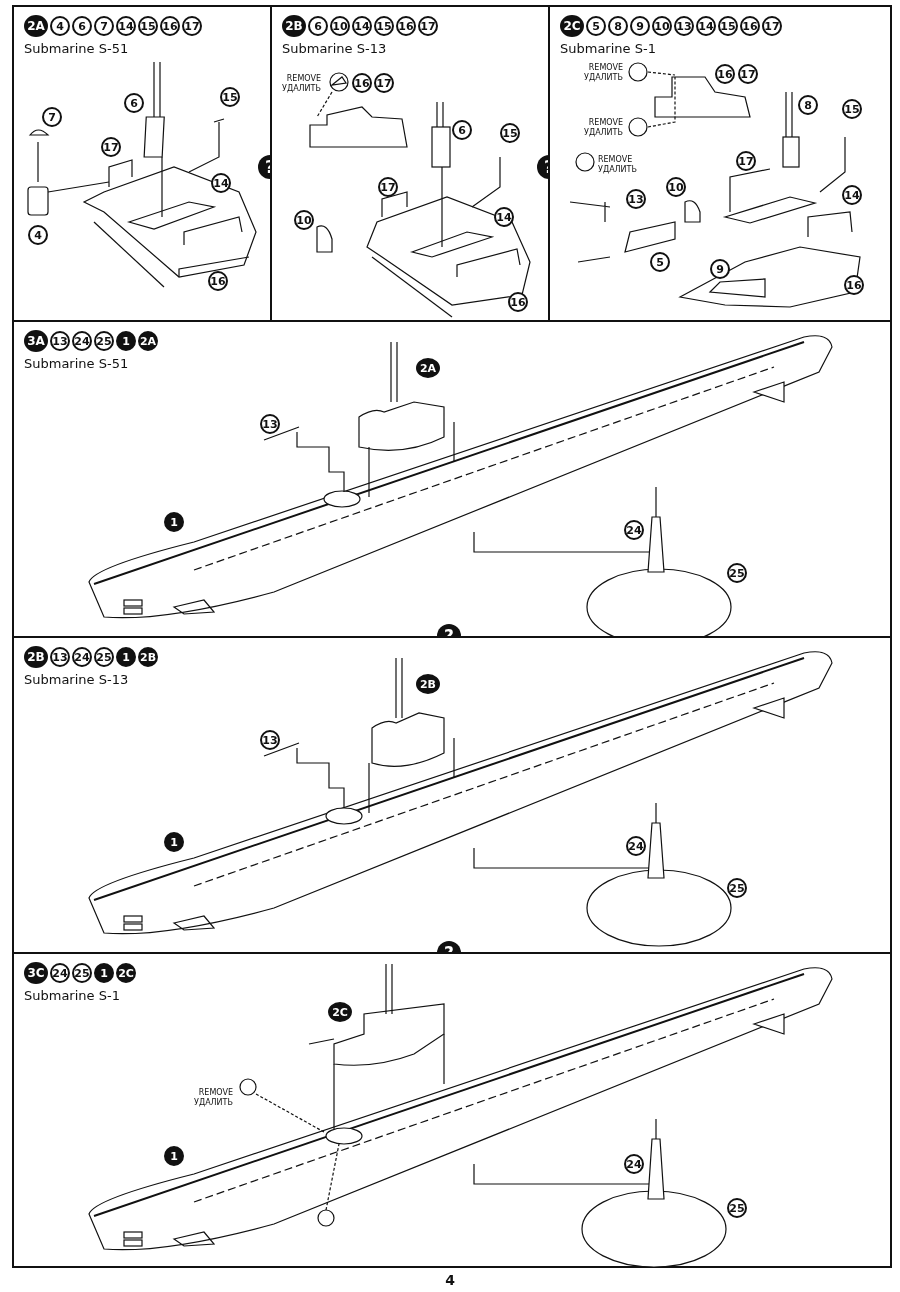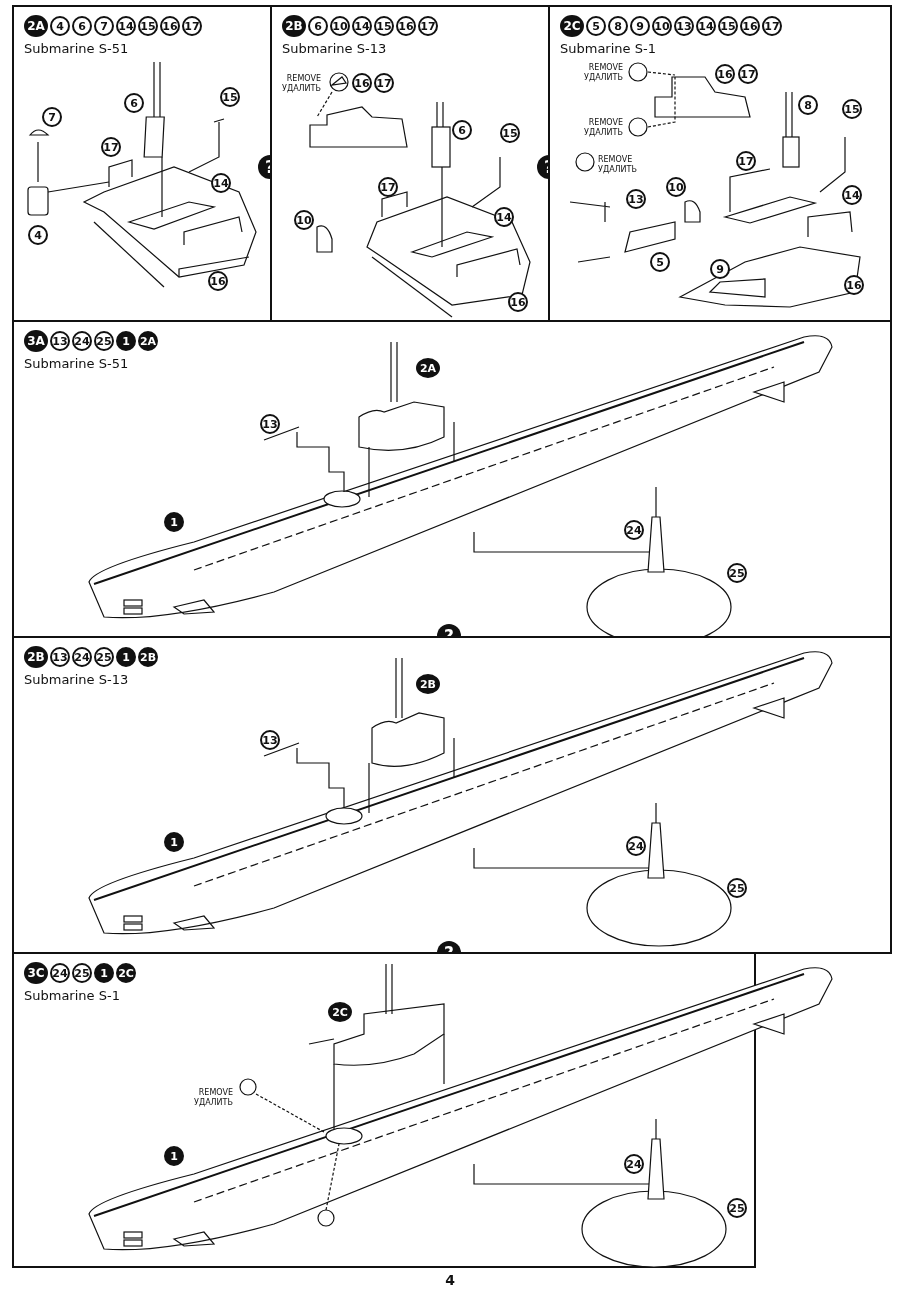--- a/index.html
+++ b/index.html
@@ -244,21 +244,21 @@
   </svg>
   <span class="callout dark" style="left:402px;top:36px;width:24px;">2B</span>
   <span class="callout" style="left:246px;top:92px;">13</span>
   <span class="callout dark" style="left:150px;top:194px;">1</span>
   <span class="callout" style="left:612px;top:198px;">24</span>
   <span class="callout" style="left:713px;top:240px;">25</span>
 </div>
 
 <div class="q" style="left:437px;top:941px;">?</div>
 
-<div class="frame" style="left:12px;top:952px;width:744px;height:316px;">
+<div class="frame" style="left:12px;top:952px;width:880px;height:316px;">
   <div class="header">
     <span class="badge dark step">3C</span>
     <span class="badge">24</span>
     <span class="badge">25</span>
     <span class="badge dark">1</span>
     <span class="badge dark">2C</span>
   </div>
   <div class="subtitle">Submarine S-1</div>
   <div class="remove" style="left:180px;top:134px;">
     <div>REMOVE</div>

